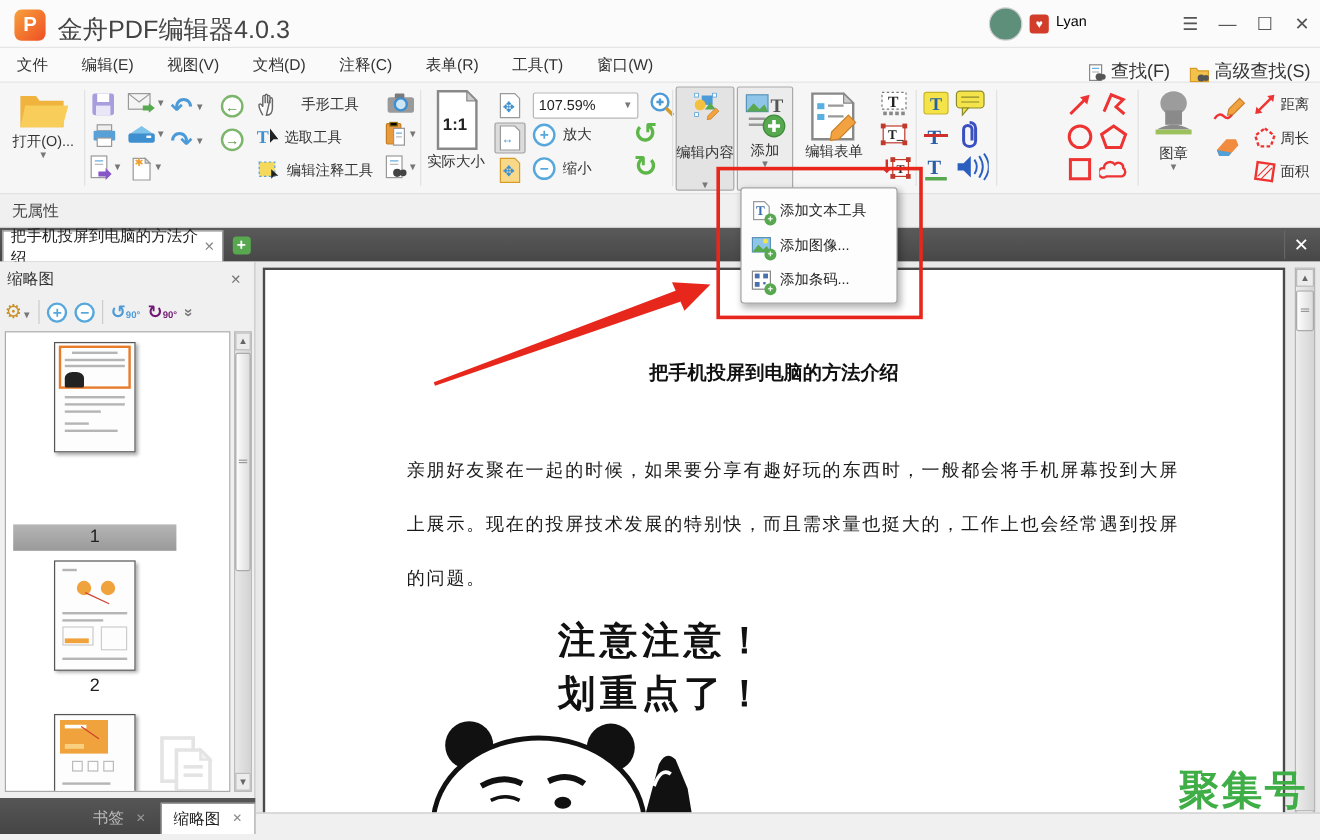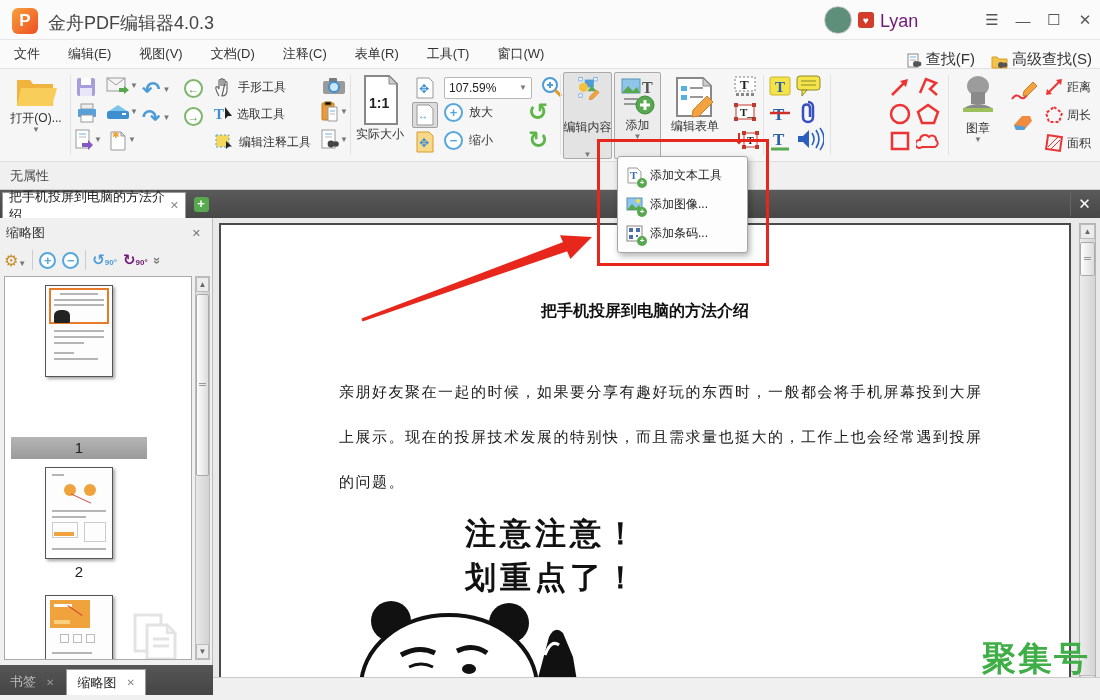--- a/index.html
+++ b/index.html
@@ -5,24 +5,24 @@
   * { margin:0; padding:0; box-sizing:border-box; }
   html,body { width:1100px; height:700px; overflow:hidden; }
   body { font-family:"Liberation Sans","DejaVu Sans",sans-serif; font-size:13px; color:#333; background:#f0f0f0; position:relative; }
   .abs { position:absolute; }
   .flex { display:flex; align-items:center; }
   svg { display:block; }
 
   
   #titlebar { left:0; top:0; width:1100px; height:40px; background:#fbfbfb; border-bottom:1px solid #e6e6e6; }
   #app-logo { left:12px; top:8px; width:26px; height:26px; border-radius:6px; background:linear-gradient(135deg,#f7a13c,#ef4e23); color:#fff; font-weight:bold; font-size:17px; display:flex; align-items:center; justify-content:center; }
-  #app-title { left:48px; top:11px; font-size:18px; color:#444; }
+  #app-title { left:48px; top:11px; font-size:21px; color:#444; }
   #avatar { left:824px; top:6px; width:28px; height:28px; border-radius:50%; background:radial-gradient(circle at 35% 35%,#7fb0a2 0,#5e8f7a 0),linear-gradient(140deg,#6a9c88,#31584b 60%,#1e3a32); border:1px solid #cfcfcf; }
   #vip-badge { left:858px; top:12px; width:16px; height:16px; color:#fff; background:#d23c2a; border-radius:3px; font-size:10px; display:flex; align-items:center; justify-content:center; }
-  #user-name { left:880px; top:11px; font-size:18px; color:#701a75; }
+  #user-name { left:880px; top:11px; font-size:12px; color:#000000; }
   .win-btn { top:0; width:34px; height:40px; display:flex; align-items:center; justify-content:center; font-size:15px; color:#555; cursor:default; }
 
   
   #menubar { left:0; top:40px; width:1100px; height:29px; background:#fafafa; border-bottom:1px solid #e2e2e2; }
   .menu-item { padding:0 14px; height:29px; display:flex; align-items:center; font-size:13px; color:#333; }
   .find-group { height:29px; display:flex; align-items:flex-end; gap:4px; font-size:15px; color:#333; padding:0 8px; }
 
   
   #toolbar { left:0; top:69px; width:1100px; height:93px; background:#f6f6f6; border-bottom:1px solid #ddd; }
   .tb { position:absolute; display:flex; align-items:center; justify-content:center; }
@@ -56,21 +56,21 @@
   .ptb-sep { width:1px; height:20px; background:#ccc; }
   #thumb-list { left:4px; top:58px; width:188px; height:384px; background:#fff; border:1px solid #aaa; overflow:hidden; }
   .thumb { position:absolute; background:#fdfdfd; border:1px solid #555; box-shadow:2px 2px 3px rgba(0,0,0,.35); }
   .thumb-label { position:absolute; font-size:15px; color:#222; text-align:center; }
   #sel-bar { position:absolute; left:6px; top:160px; width:136px; height:22px; background:linear-gradient(#b5b5b5,#9a9a9a); }
   .mini-line { position:absolute; height:2px; background:#b5b5b5; }
   .panel-scroll { position:absolute; right:2px; top:58px; width:15px; height:384px; background:linear-gradient(90deg,#e8e8e8,#d2d2d2); border:1px solid #bbb; }
   .scroll-btn { position:absolute; left:0; width:13px; height:15px; background:#ececec; border:1px solid #bbb; color:#666; font-size:8px; display:flex; align-items:center; justify-content:center; }
   .scroll-thumb { position:absolute; left:0; width:13px; background:linear-gradient(90deg,#fdfdfd,#dcdcdc); border:1px solid #aaa; border-radius:2px; }
   #paste-watermark { position:absolute; left:126px; top:334px; opacity:.5; }
-  #panel-tabs { left:0; top:447px; width:213px; height:30px; background:linear-gradient(#565656,#454545); display:flex; align-items:flex-end; }
+  #panel-tabs { left:0; top:447px; width:213px; height:30px; background:linear-gradient(#565656,#454545); display:flex; align-items:flex-end;justify-content:flex-end; }
   .ptab { height:26px; display:flex; align-items:center; gap:10px; padding:0 10px; font-size:13px; }
   .ptab.inactive { color:#bbb; }
   .ptab.active { background:#fff; border:1px solid #999; border-bottom:none; color:#222; margin-left:2px; }
   .ptab .x { font-size:10px; color:#888; }
   .ptab.inactive .x { color:#999; }
 
   
   #docview { left:213px; top:218px; width:887px; height:459px; background:#e9e9e9; }
   #page { position:absolute; left:6px; top:5px; width:852px; height:468px; background:#fff; border:2px solid #4a4a4a; overflow:hidden; }
   #doc-title { position:absolute; left:0; top:76px; width:100%; text-align:center; font-size:16px; font-weight:bold; color:#111; }
@@ -195,21 +195,21 @@
       </svg>
       <span class="drop">▼</span>
     </div>
 
   <div class="tb" style="left:142px; top:8px; color:#4c9bd8; font-size:22px; font-weight:bold;">↶<span class="drop" style="margin-left:2px;">▼</span></div>
   <div class="tb" style="left:142px; top:36px; color:#4c9bd8; font-size:22px; font-weight:bold;">↷<span class="drop" style="margin-left:2px;">▼</span></div>
 
   <div class="tb gcirc" style="left:184px; top:10px;">←</div>
   <div class="tb gcirc" style="left:184px; top:38px;">→</div>
 
-  <div class="tb" style="left:214px; top:8px; gap:6px;">
+  <div class="tb" style="left:214px; top:8px; gap:19px;">
     <svg width="18" height="20" viewBox="0 0 18 20">
         <path d="M5 19 C3 15 1 12 2 10 c1-1 2 0 3 2 V4 c0-2 2-2 2 0 v5 m0-6 c0-2 2-2 2 0 v6 m0-5 c0-2 2-2 2 0 v5 m0-3 c0-2 2-2 2 0 v7 c0 4 -2 6 -5 6 z" fill="#fff" stroke="#666" stroke-width="1.2"></path>
       </svg>
     <span class="lbl">手形工具</span>
   </div>
   <div class="tb" style="left:214px; top:36px; gap:5px;">
     <svg width="18" height="18" viewBox="0 0 18 18">
         <text x="0" y="14" font-size="15" font-weight="bold" fill="#3e8fd0" font-family="serif">T</text>
         <path d="M11 2 v12 l3-3 h4 z" fill="#222"></path>
       </svg>

